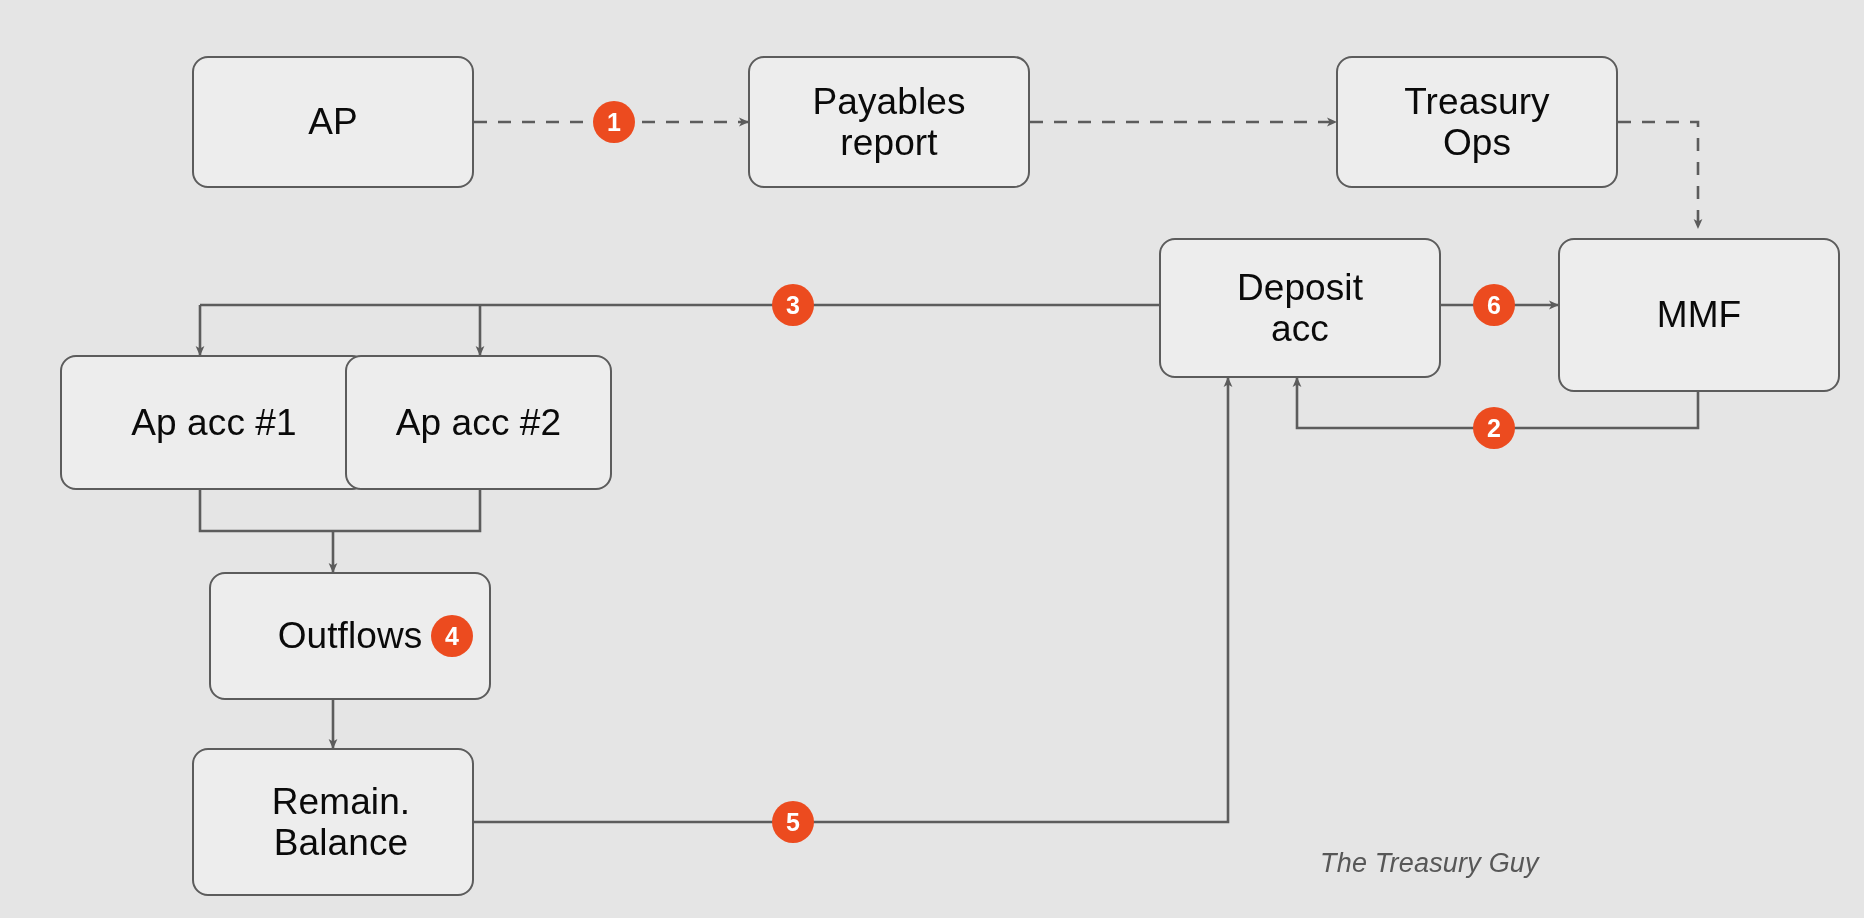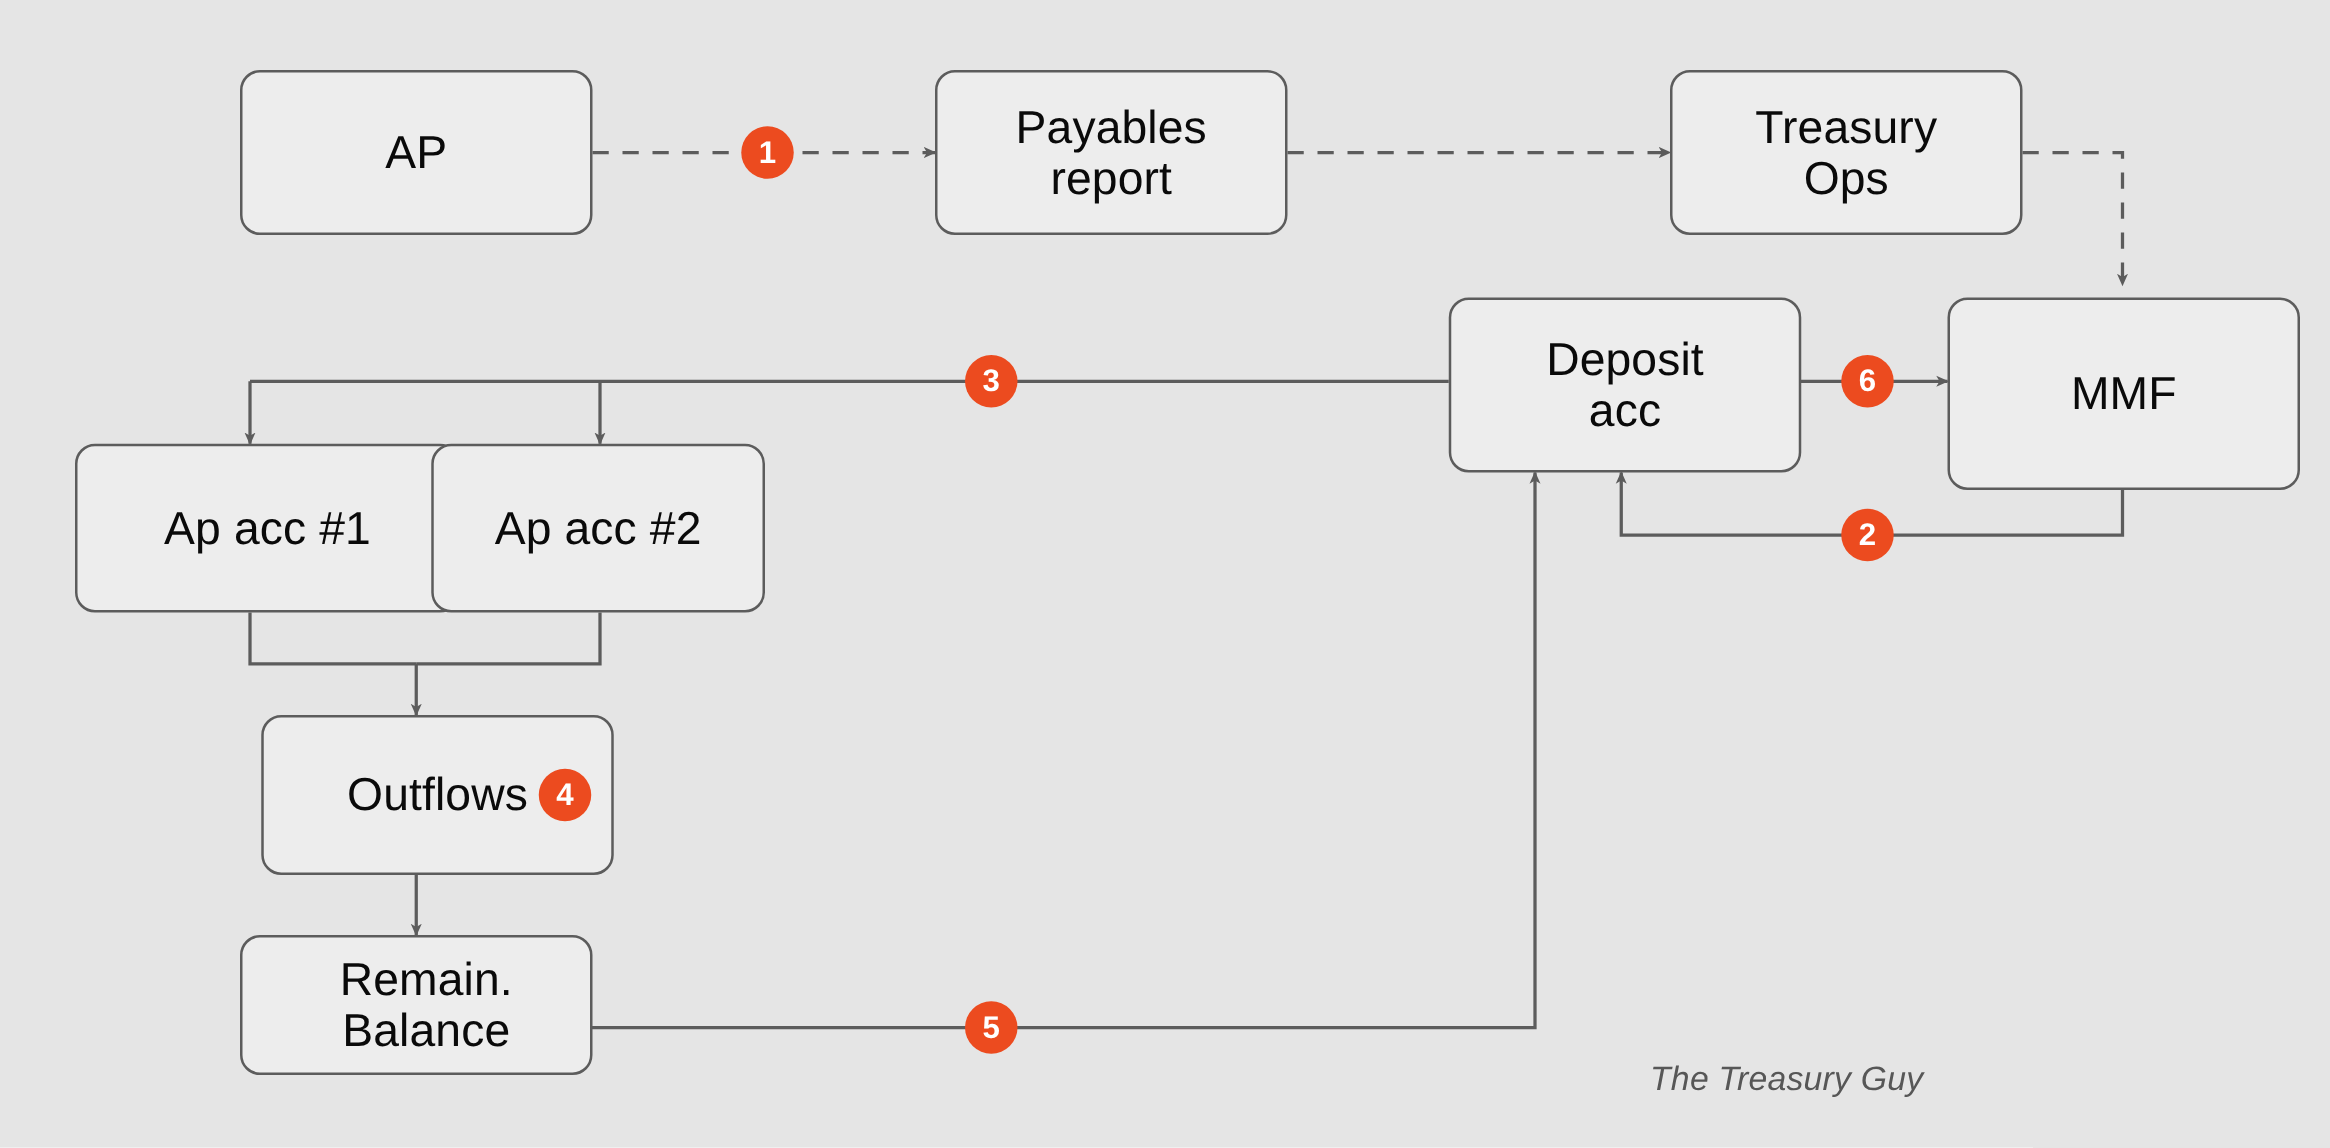--- a/index.html
+++ b/index.html
@@ -100,21 +100,21 @@
 acc</div>
 
   <div class="node" style="left:1558px;top:238px;width:282px;height:154px;">MMF</div>
 
   <div class="node" style="left:60px;top:355px;width:308px;height:135px;">Ap acc #1</div>
 
   <div class="node" style="left:345px;top:355px;width:267px;height:135px;">Ap acc #2</div>
 
   <div class="node" style="left:192px;top:572px;width:282px;height:128px;margin-left:17px;">Outflows</div>
 
-  <div class="node" style="left:192px;top:748px;width:282px;height:112px;padding-left:16px;">Remain.
+  <div class="node" style="left:192px;top:748px;width:282px;height:148px;padding-left:16px;">Remain.
 Balance</div>
 
   <div class="badge" style="left:593px;top:101px;">1</div>
 
   <div class="badge" style="left:1473px;top:407px;">2</div>
 
   <div class="badge" style="left:772px;top:284px;">3</div>
 
   <div class="badge" style="left:431px;top:615px;">4</div>
 

